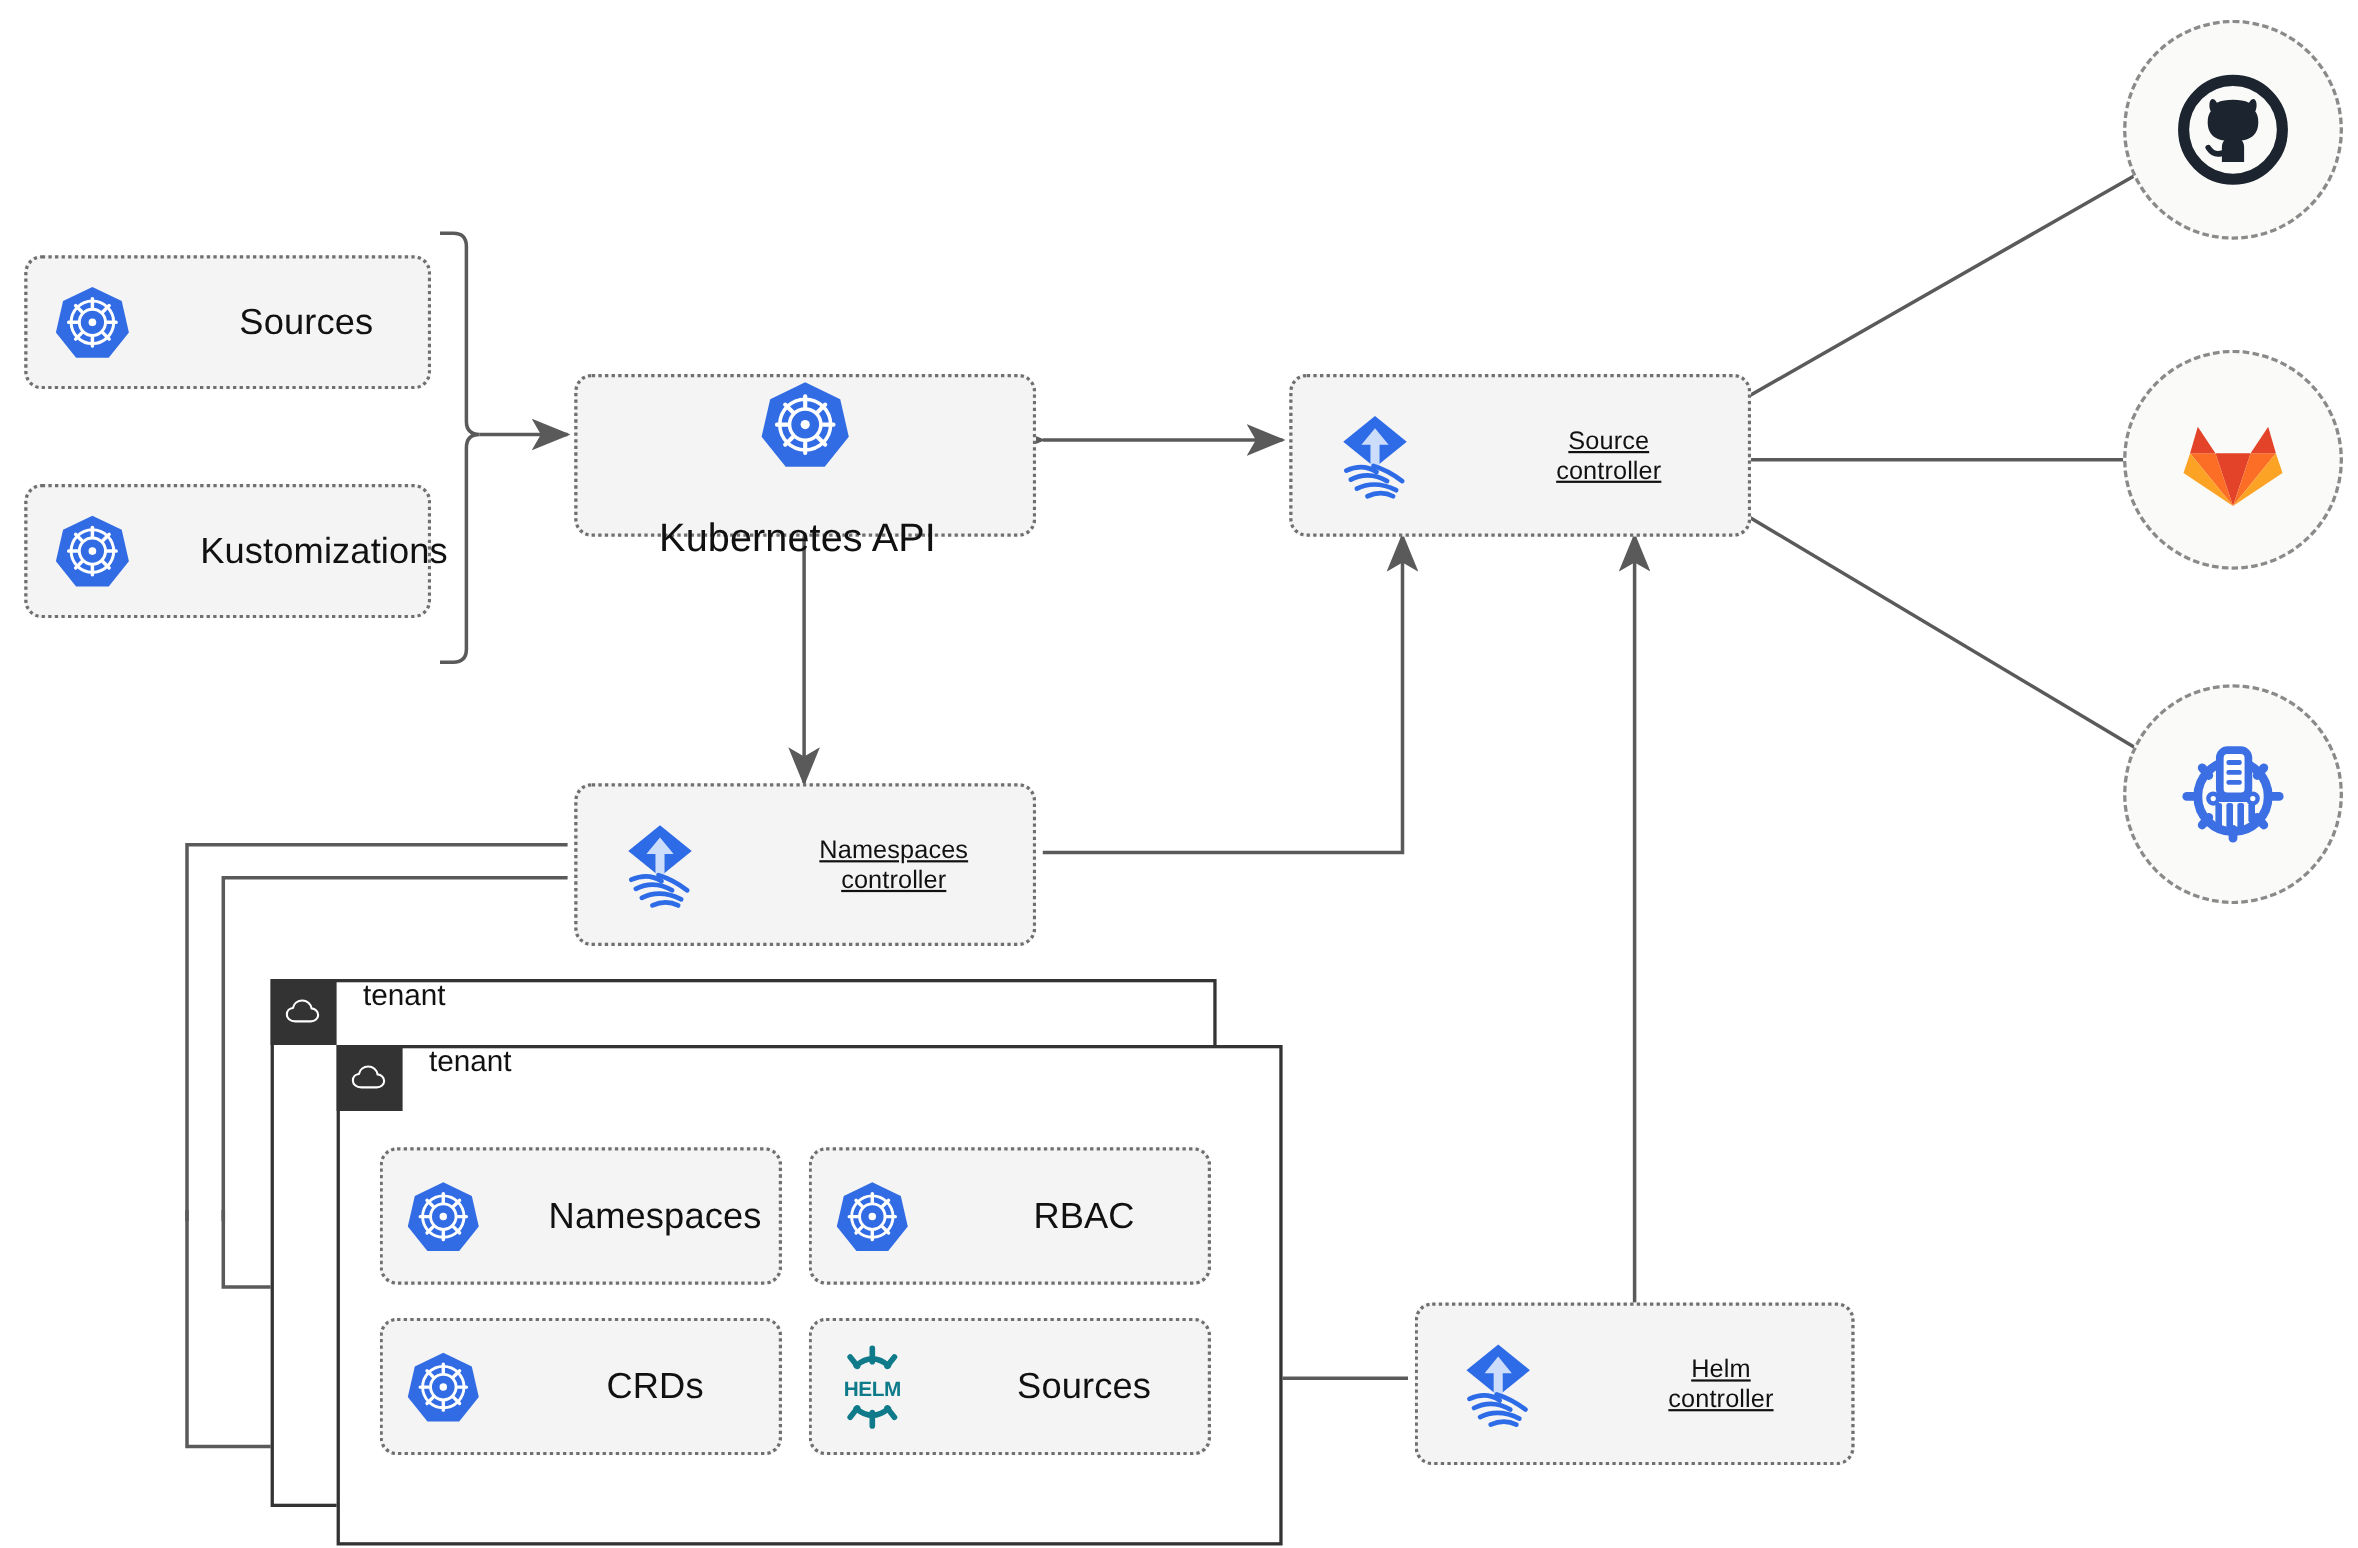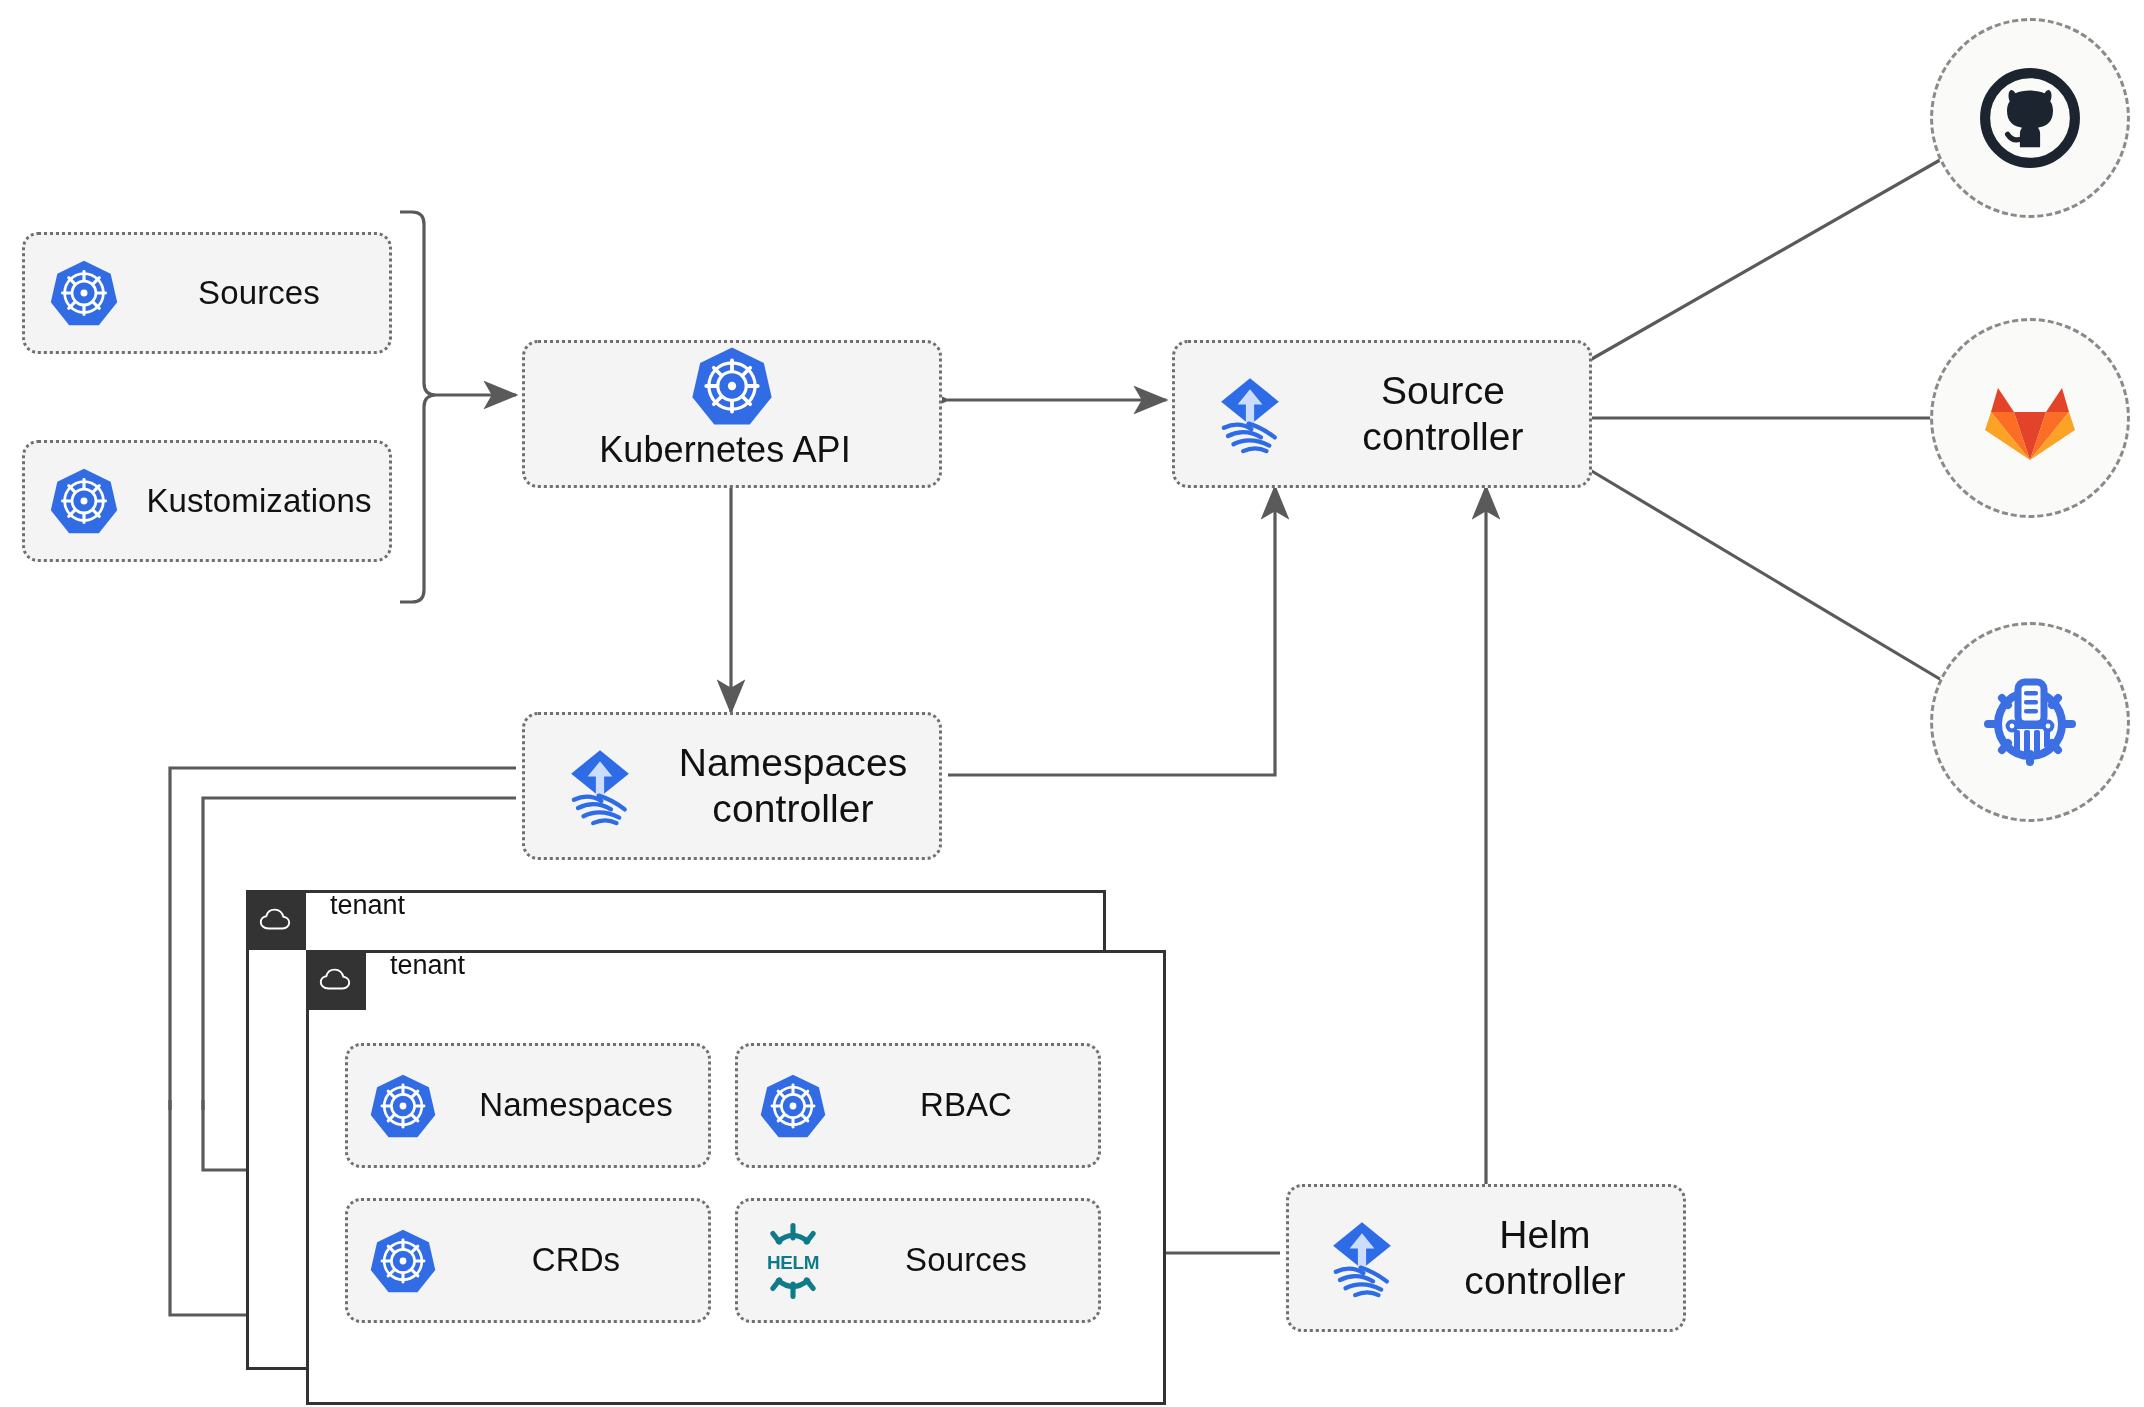--- a/index.html
+++ b/index.html
@@ -7,29 +7,29 @@
   #stage{position:relative;width:2144px;height:1407px;background:#fff;overflow:hidden;}
   #wires{position:absolute;left:0;top:0;width:2144px;height:1407px;pointer-events:none;}
 
   
   .card{
     position:absolute;
     background:#f4f4f4;
     border:3px dotted #6f6f6f;
     border-radius:16px;
     box-sizing:border-box;
-    display:flex;align-items:center;
+    display:flex;align-items:center;gap:39px;
   }
   .card .ico{flex:0 0 auto;display:flex;align-items:center;justify-content:center;}
   .card .lbl{
     flex:1 1 auto;text-align:center;color:#111;
     font-size:33px;line-height:1.18;letter-spacing:.1px;
     padding-right:14px;
   }
-  .card.two .lbl{font-size:39px;}
+  .card.two .lbl{font-size:23px;text-decoration:underline;}
 
   
   .circ{
     position:absolute;width:200px;height:200px;border-radius:50%;
     background:#fafaf8;border:3px dashed #8a8a8a;box-sizing:border-box;
     display:flex;align-items:center;justify-content:center;
   }
 
   
   .tenant{position:absolute;background:#fff;border:3px solid #333;box-sizing:border-box;}

